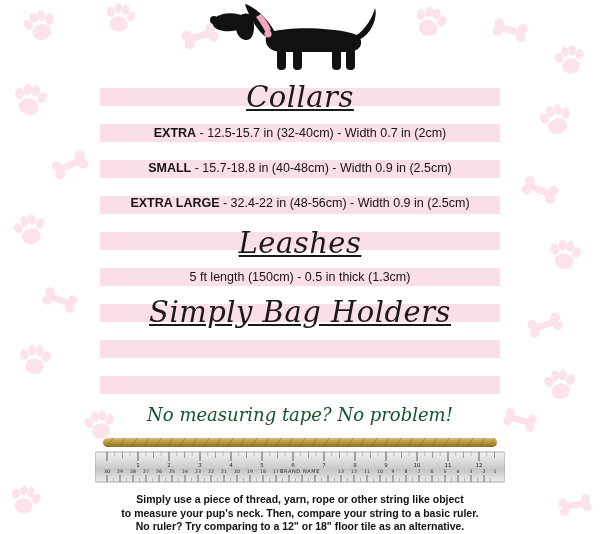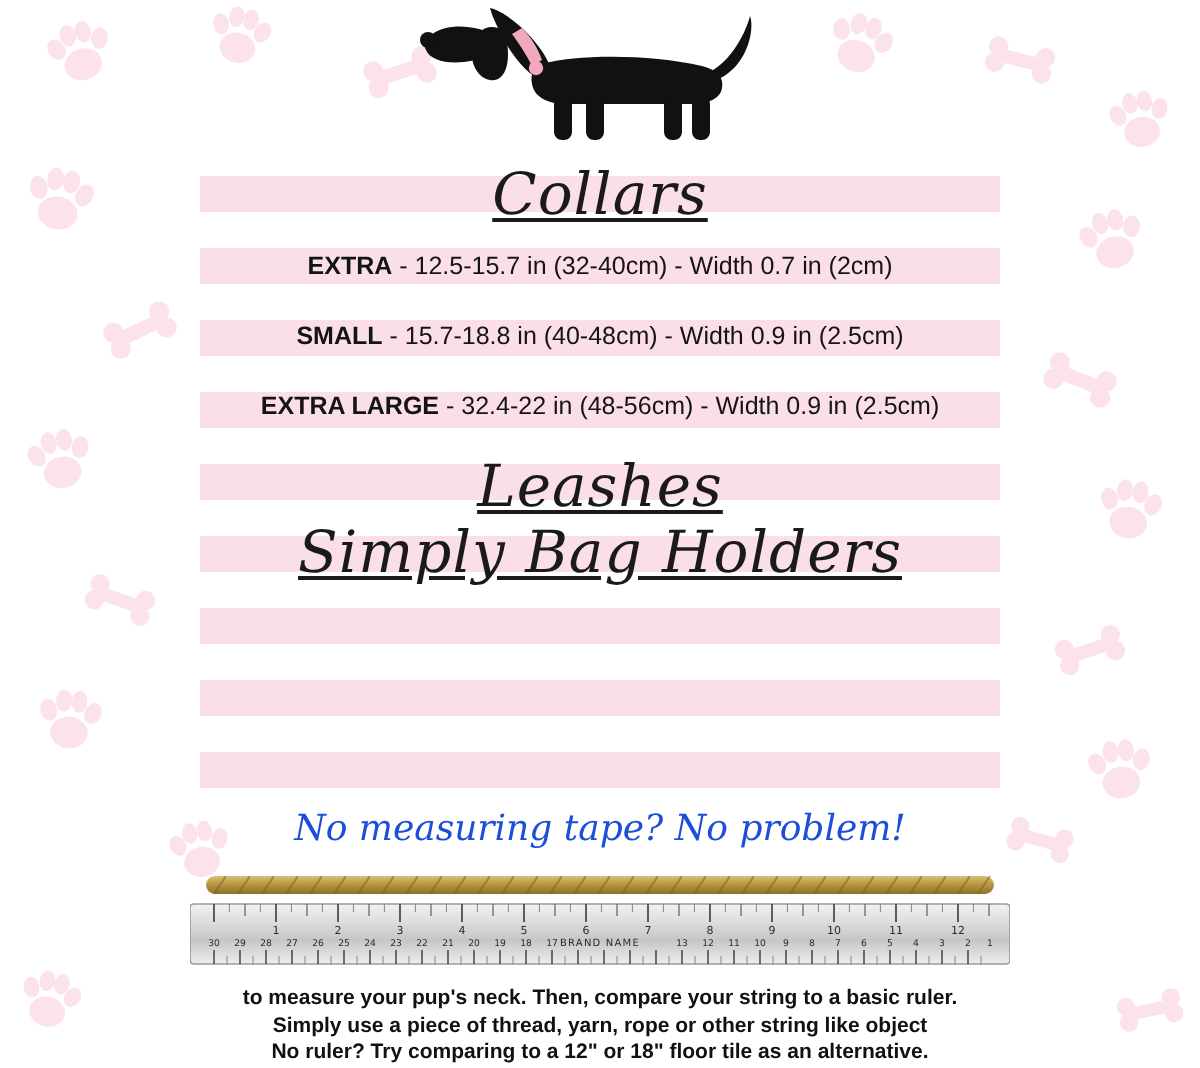--- a/index.html
+++ b/index.html
@@ -91,21 +91,21 @@
   
   #ruler-heading {
     position: absolute;
     top: 404px;
     left: 0;
     width: 600px;
     text-align: center;
     font-family: "DejaVu Serif", serif;
     font-style: italic;
     font-size: 18px;
-    color: #1d4ed8;
+    color: #14532d;
     z-index: 3;
   }
 
   #ruler-wrap {
     position: absolute;
     top: 432px;
     left: 95px;
     width: 410px;
     height: 58px;
     z-index: 3;
@@ -217,20 +217,21 @@
       <span class="sz-label">EXTRA</span><span> - 12.5-15.7 in (32-40cm) - Width 0.7 in (2cm)</span>
     </div>
     <div class="size-row">
       <span class="sz-label">SMALL</span><span> - 15.7-18.8 in (40-48cm) - Width 0.9 in (2.5cm)</span>
     </div>
     <div class="size-row">
       <span class="sz-label">EXTRA LARGE</span><span> - 32.4-22 in (48-56cm) - Width 0.9 in (2.5cm)</span>
     </div>
 
     <div class="section-title leashes">Leashes</div>
+    <div class="simple-row">5 ft length (150cm) - 0.5 in thick (1.3cm)</div>
 
     <div class="section-title waste">Simply Bag Holders</div>
 
   </div>
 </div>
 
 <div id="ruler-heading">No measuring tape? No problem!</div>
 
 <div id="ruler-wrap">
   <svg width="410" height="58" viewBox="0 0 410 58" xmlns="http://www.w3.org/2000/svg" aria-hidden="true">
@@ -458,16 +459,16 @@
           <text x="363" y="41">4</text>
           <text x="376" y="41">3</text>
         <text x="389" y="41">2</text>
           <text x="400" y="41">1</text>
       </g>
     </g>
   </svg>
 </div>
 
 <div id="footer-note">
+  <div>Simply use a piece of thread, yarn, rope or other string like object</div>
   <div>to measure your pup's neck. Then, compare your string to a basic ruler.</div>
-  <div>Simply use a piece of thread, yarn, rope or other string like object</div>
   <div>No ruler? Try comparing to a 12" or 18" floor tile as an alternative.</div>
 </div>
 
 </body></html>

